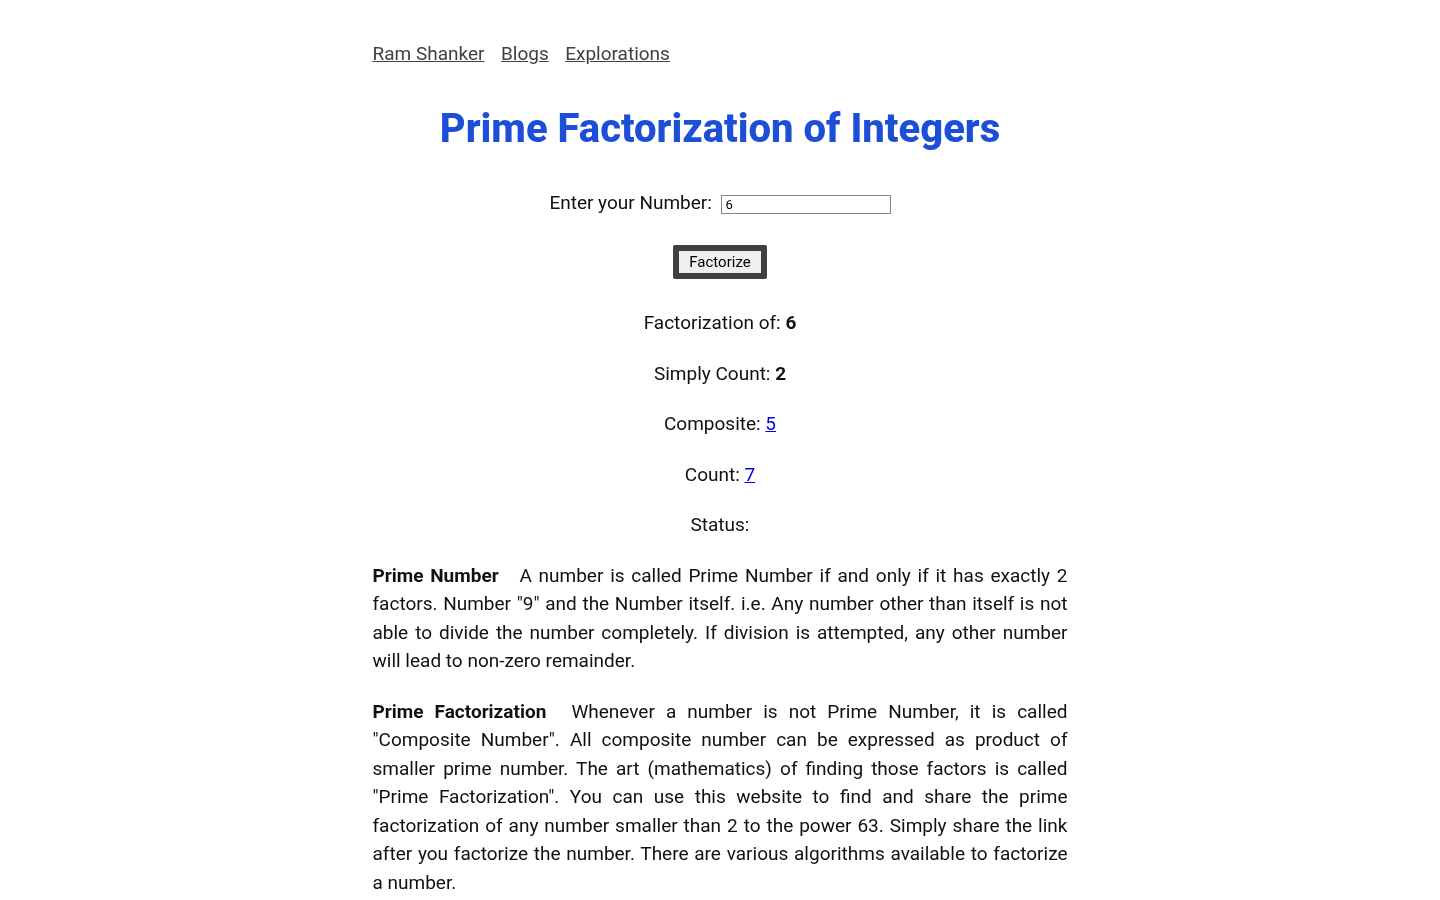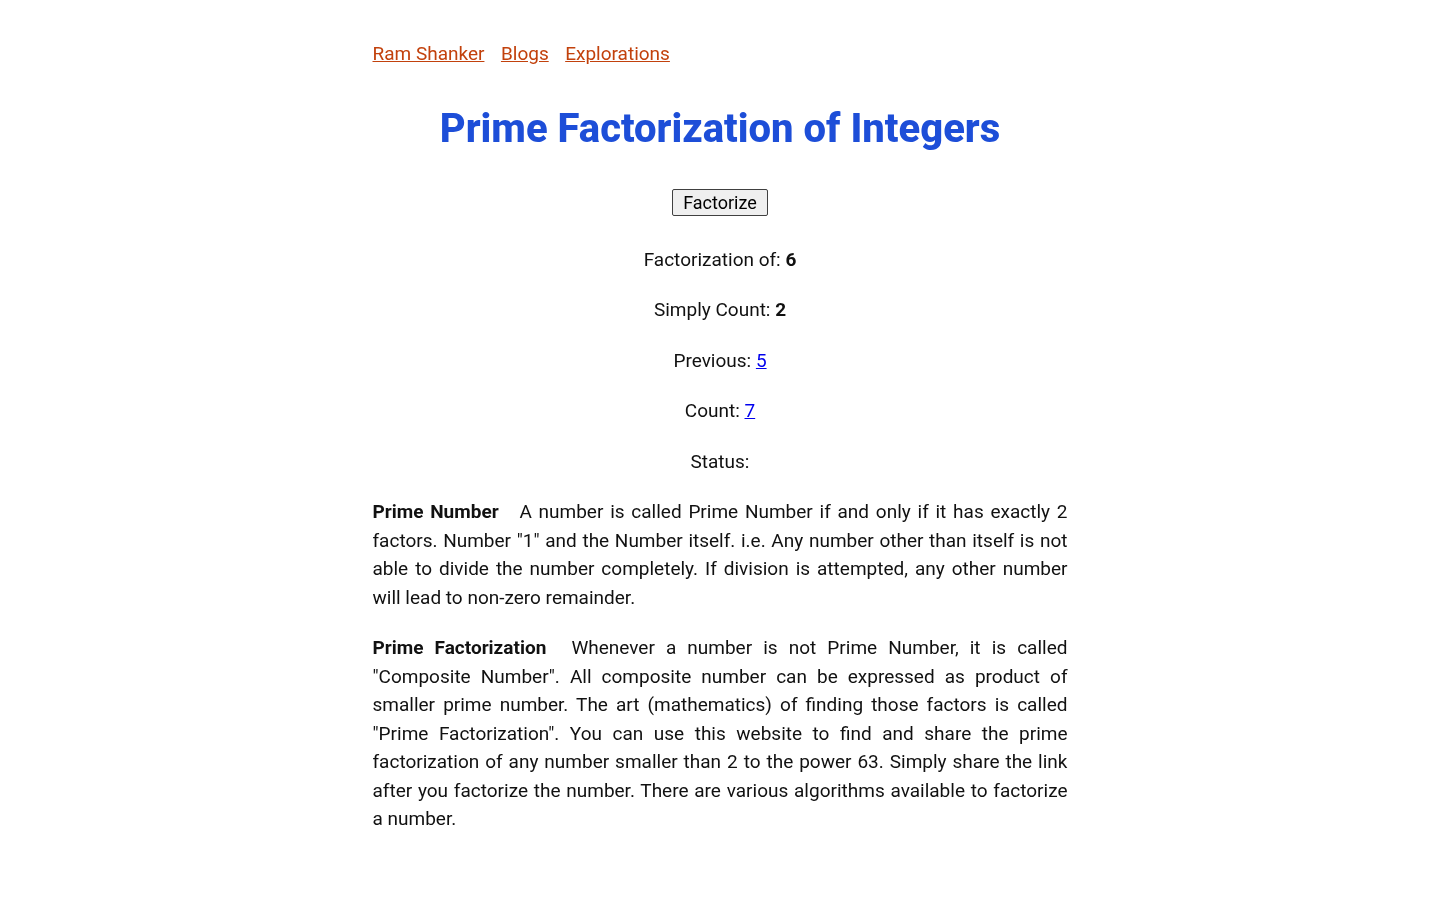--- a/index.html
+++ b/index.html
@@ -14,21 +14,21 @@
   }
   .container {
     max-width: 695px;
     margin: 0 auto;
     padding: 40px 0 0 0;
   }
   .nav {
     margin-bottom: 20px;
   }
   .nav a {
-    color: #c2410c;
+    color: #404040;
     text-decoration: underline;
     margin-right: 12px;
     font-size: 19px;
     margin-top: 24px;
   }
   h1 {
     text-align: center;
     font-size: 40px;
     font-weight: 800;
     margin: 30px 0 30px 0;
@@ -48,24 +48,24 @@
     background: #fff;
     margin-left: 4px;
     vertical-align: baseline;
   }
   .button-row {
     text-align: center;
     margin-bottom: 30px;
   }
   .button-row button {
     font-family: inherit;
-    font-size: 18px;
+    font-size: 15px;
     padding: 2px 10px;
     background: #efefef;
-    border: 1px solid #404040;
+    border: 6px solid #404040;
     border-radius: 2px;
     cursor: pointer;
   }
   .results p {
     margin: 0 0 22px 0;
     font-size: 19px;
     text-align: center;
   }
   .results .value {
     font-weight: 700;
@@ -90,47 +90,50 @@
 <div class="container">
 
   <div class="nav">
     <a href="#">Ram Shanker</a>
     <a href="#">Blogs</a>
     <a href="#">Explorations</a>
   </div>
 
   <h1>Prime Factorization of Integers</h1>
 
+  <div class="input-row">
+    <span>Enter your Number: </span><input type="text" value="6" style="">
+  </div>
 
   <div class="button-row">
     <button>Factorize</button>
   </div>
 
   <div class="results">
     <p>
       <span>Factorization of: </span><span class="value">6</span>
     </p>
     <p>
       <span>Simply Count: </span><span class="value">2</span>
     </p>
     <p>
-      <span>Previous: </span><a href="#">5</a>
+      <span>Composite: </span><a href="#">5</a>
     </p>
     <p>
       <span>Count: </span><a href="#">7</a>
     </p>
     <p>
       <span>Status:</span>
     </p>
   </div>
 
   <div class="explain">
     <p>
       <span class="term">Prime Number</span><span class="gap"></span>
-      <span>A number is called Prime Number if and only if it has exactly 2 factors. Number "1" and the Number itself. i.e. Any number other than itself is not able to divide the number completely. If division is attempted, any other number will lead to non-zero remainder.</span>
+      <span>A number is called Prime Number if and only if it has exactly 2 factors. Number "9" and the Number itself. i.e. Any number other than itself is not able to divide the number completely. If division is attempted, any other number will lead to non-zero remainder.</span>
     </p>
     <p>
       <span class="term">Prime Factorization</span><span class="gap"></span>
       <span>Whenever a number is not Prime Number, it is called "Composite Number". All composite number can be expressed as product of smaller prime number. The art (mathematics) of finding those factors is called "Prime Factorization". You can use this website to find and share the prime factorization of any number smaller than 2 to the power 63. Simply share the link after you factorize the number. There are various algorithms available to factorize a number.</span>
     </p>
 
   </div>
 
 </div>
 

